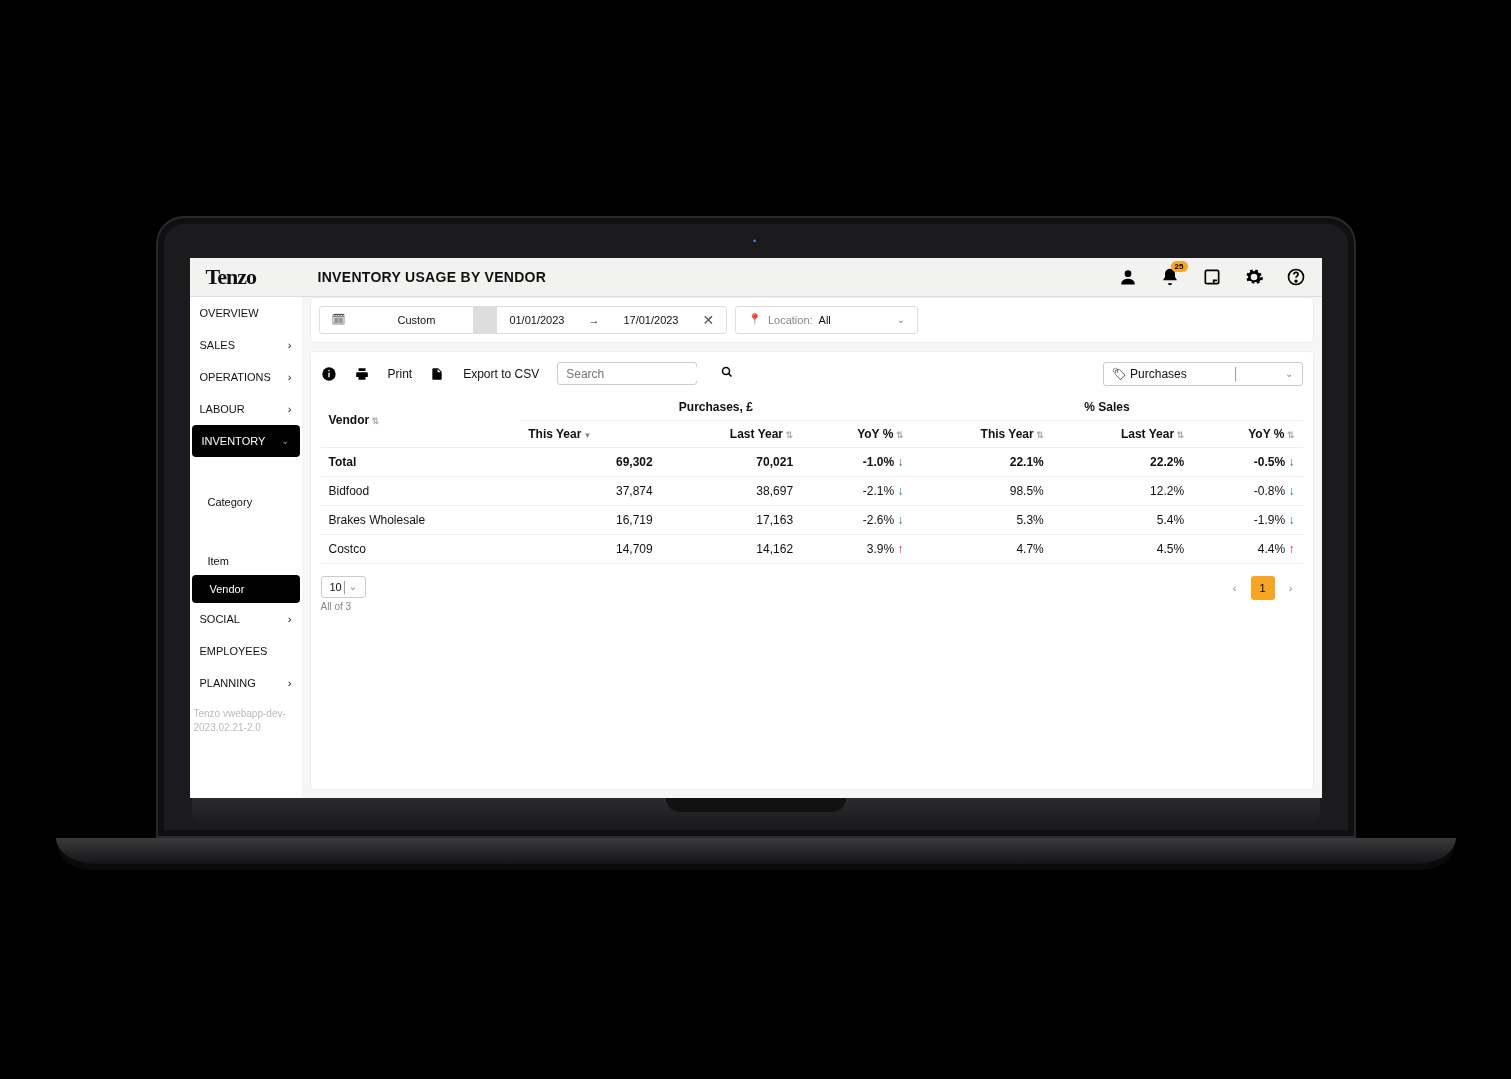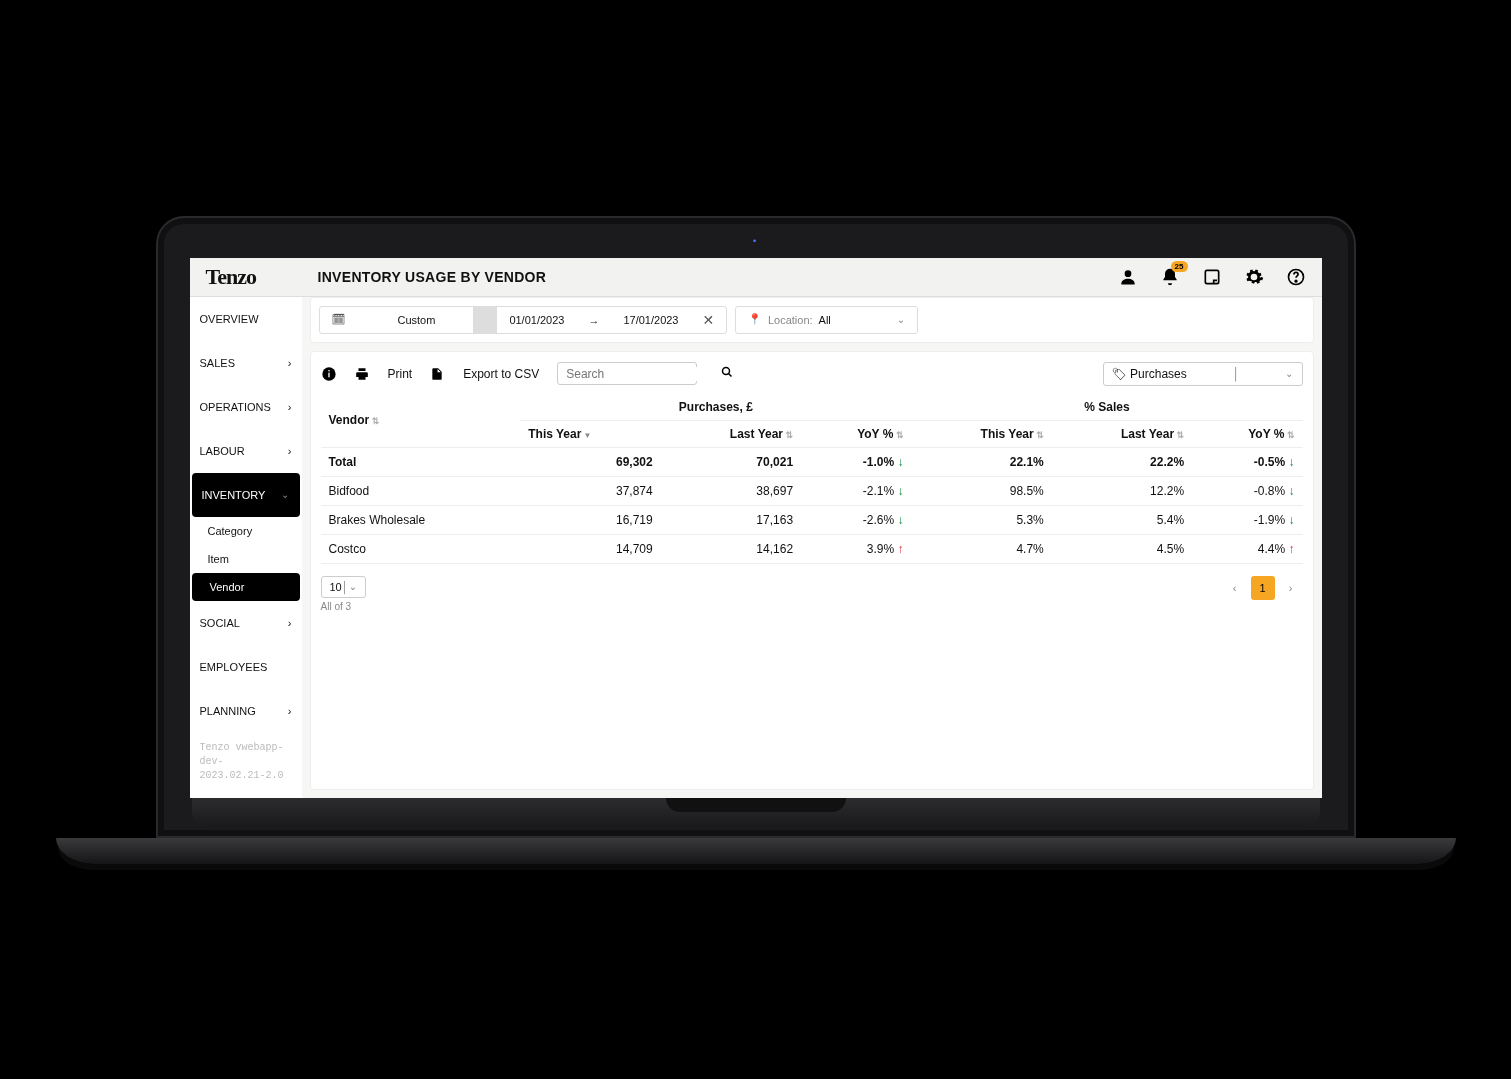--- a/index.html
+++ b/index.html
@@ -98,37 +98,38 @@
   .app-body { display:flex; flex:1; min-height:0; }
 
   
   .sidebar {
     width: 112px;
     background: #fff;
     display:flex; flex-direction:column;
     font-size: 11px;
   }
   .side-item {
-    padding: 16px 10px;
+    padding: 10px 10px;
     display:flex; justify-content:space-between; align-items:center;
     cursor:pointer;
   }
   .side-item.active {
     background: #000; color:#fff; border-radius:4px; margin:0 2px;
   }
   .side-sub {
     padding: 8px 10px 8px 18px;
     font-size:11px;
     cursor:pointer;
+    margin-top:31px;
   }
   .side-sub.active {
     background:#000; color:#fff; border-radius:4px; margin:0 2px;
   }
   .side-version {
-    color:#bbb; font-size:10px; padding:8px 10px; line-height:1.4;font-family:Liberation Mono, monospace;
+    color:#bbb; font-size:10px; padding:8px 4px; line-height:1.4;
   }
 
   
   .main { flex:1; background:#f6f6f4; display:flex; flex-direction:column; min-width:0; }
   .tabs-row { display:flex; align-items:center; padding:0 8px; gap:2px; }
   .tab {
     padding:8px 18px; font-size:12px; background:#fff;
     border-radius:6px 6px 0 0; cursor:pointer;
     border:1px solid #e8e8e6; border-bottom:none;
   }

